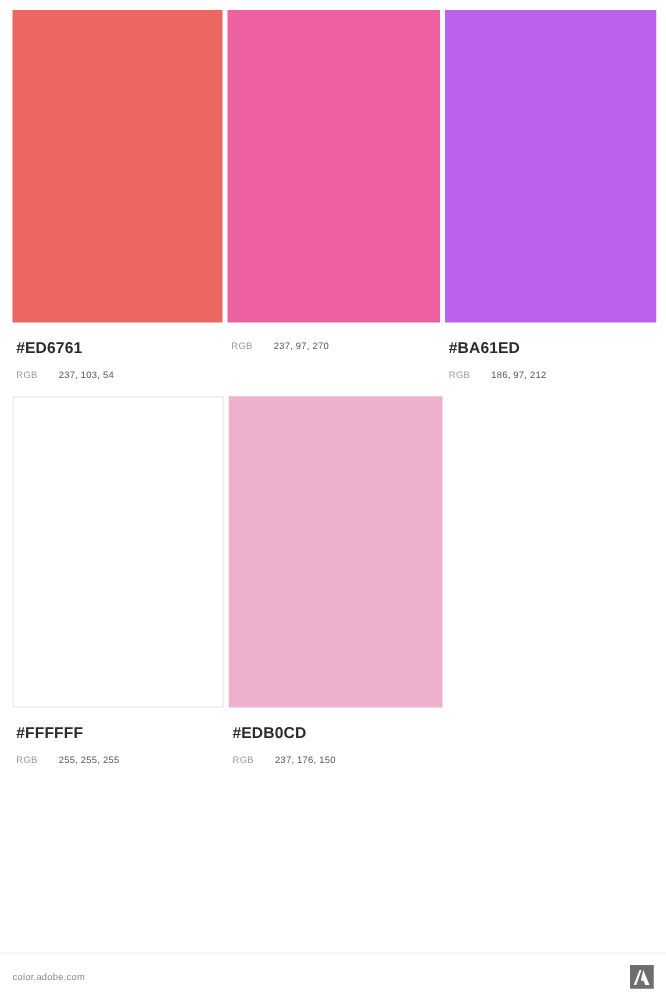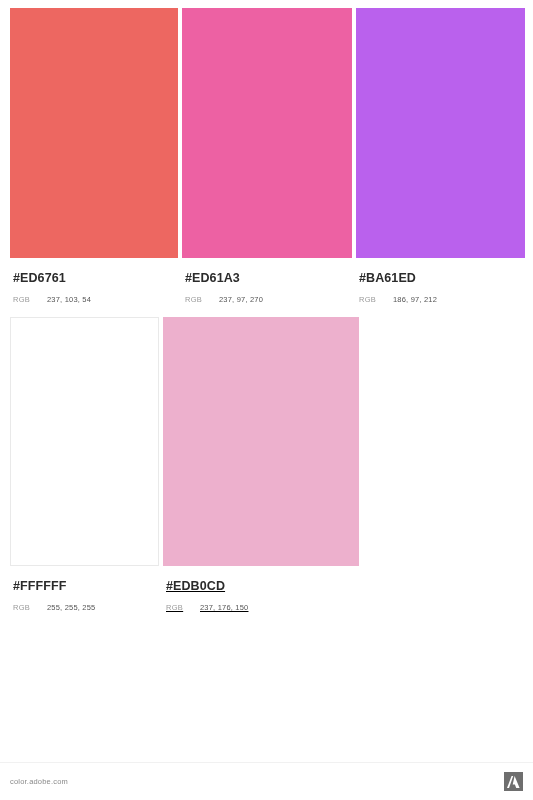--- a/index.html
+++ b/index.html
@@ -132,21 +132,20 @@
           <div class="rgb-line">
             <span class="rgb-label">RGB</span>
             <span class="rgb-value">237, 103, 54</span>
           </div>
         </div>
       </div>
 
       <div class="cell" style="width:171px;">
         <div class="swatch" style="background:#ED61A3;"></div>
         <div class="meta">
-          <div class="hex">#ED61A3</div>
           <div class="rgb-line">
             <span class="rgb-label">RGB</span>
             <span class="rgb-value">237, 97, 270</span>
           </div>
         </div>
       </div>
 
       <div class="cell" style="width:170px;">
         <div class="swatch" style="background:#BA61ED;"></div>
         <div class="meta">
@@ -155,32 +154,32 @@
             <span class="rgb-label">RGB</span>
             <span class="rgb-value">186, 97, 212</span>
           </div>
         </div>
       </div>
 
     </div>
 
     <div class="row row-2">
 
-      <div class="cell" style="width:149px;">
+      <div class="cell" style="width:169px;">
         <div class="swatch swatch-white" style="background:#FFFFFF;"></div>
         <div class="meta">
           <div class="hex">#FFFFFF</div>
           <div class="rgb-line">
             <span class="rgb-label">RGB</span>
             <span class="rgb-value">255, 255, 255</span>
           </div>
         </div>
       </div>
 
-      <div class="cell" style="width:196px;text-decoration:underline;">
+      <div class="cell" style="width:171px;">
         <div class="swatch" style="background:#EDB0CD;"></div>
         <div class="meta">
           <div class="hex">#EDB0CD</div>
           <div class="rgb-line">
             <span class="rgb-label">RGB</span>
             <span class="rgb-value">237, 176, 150</span>
           </div>
         </div>
       </div>
 

